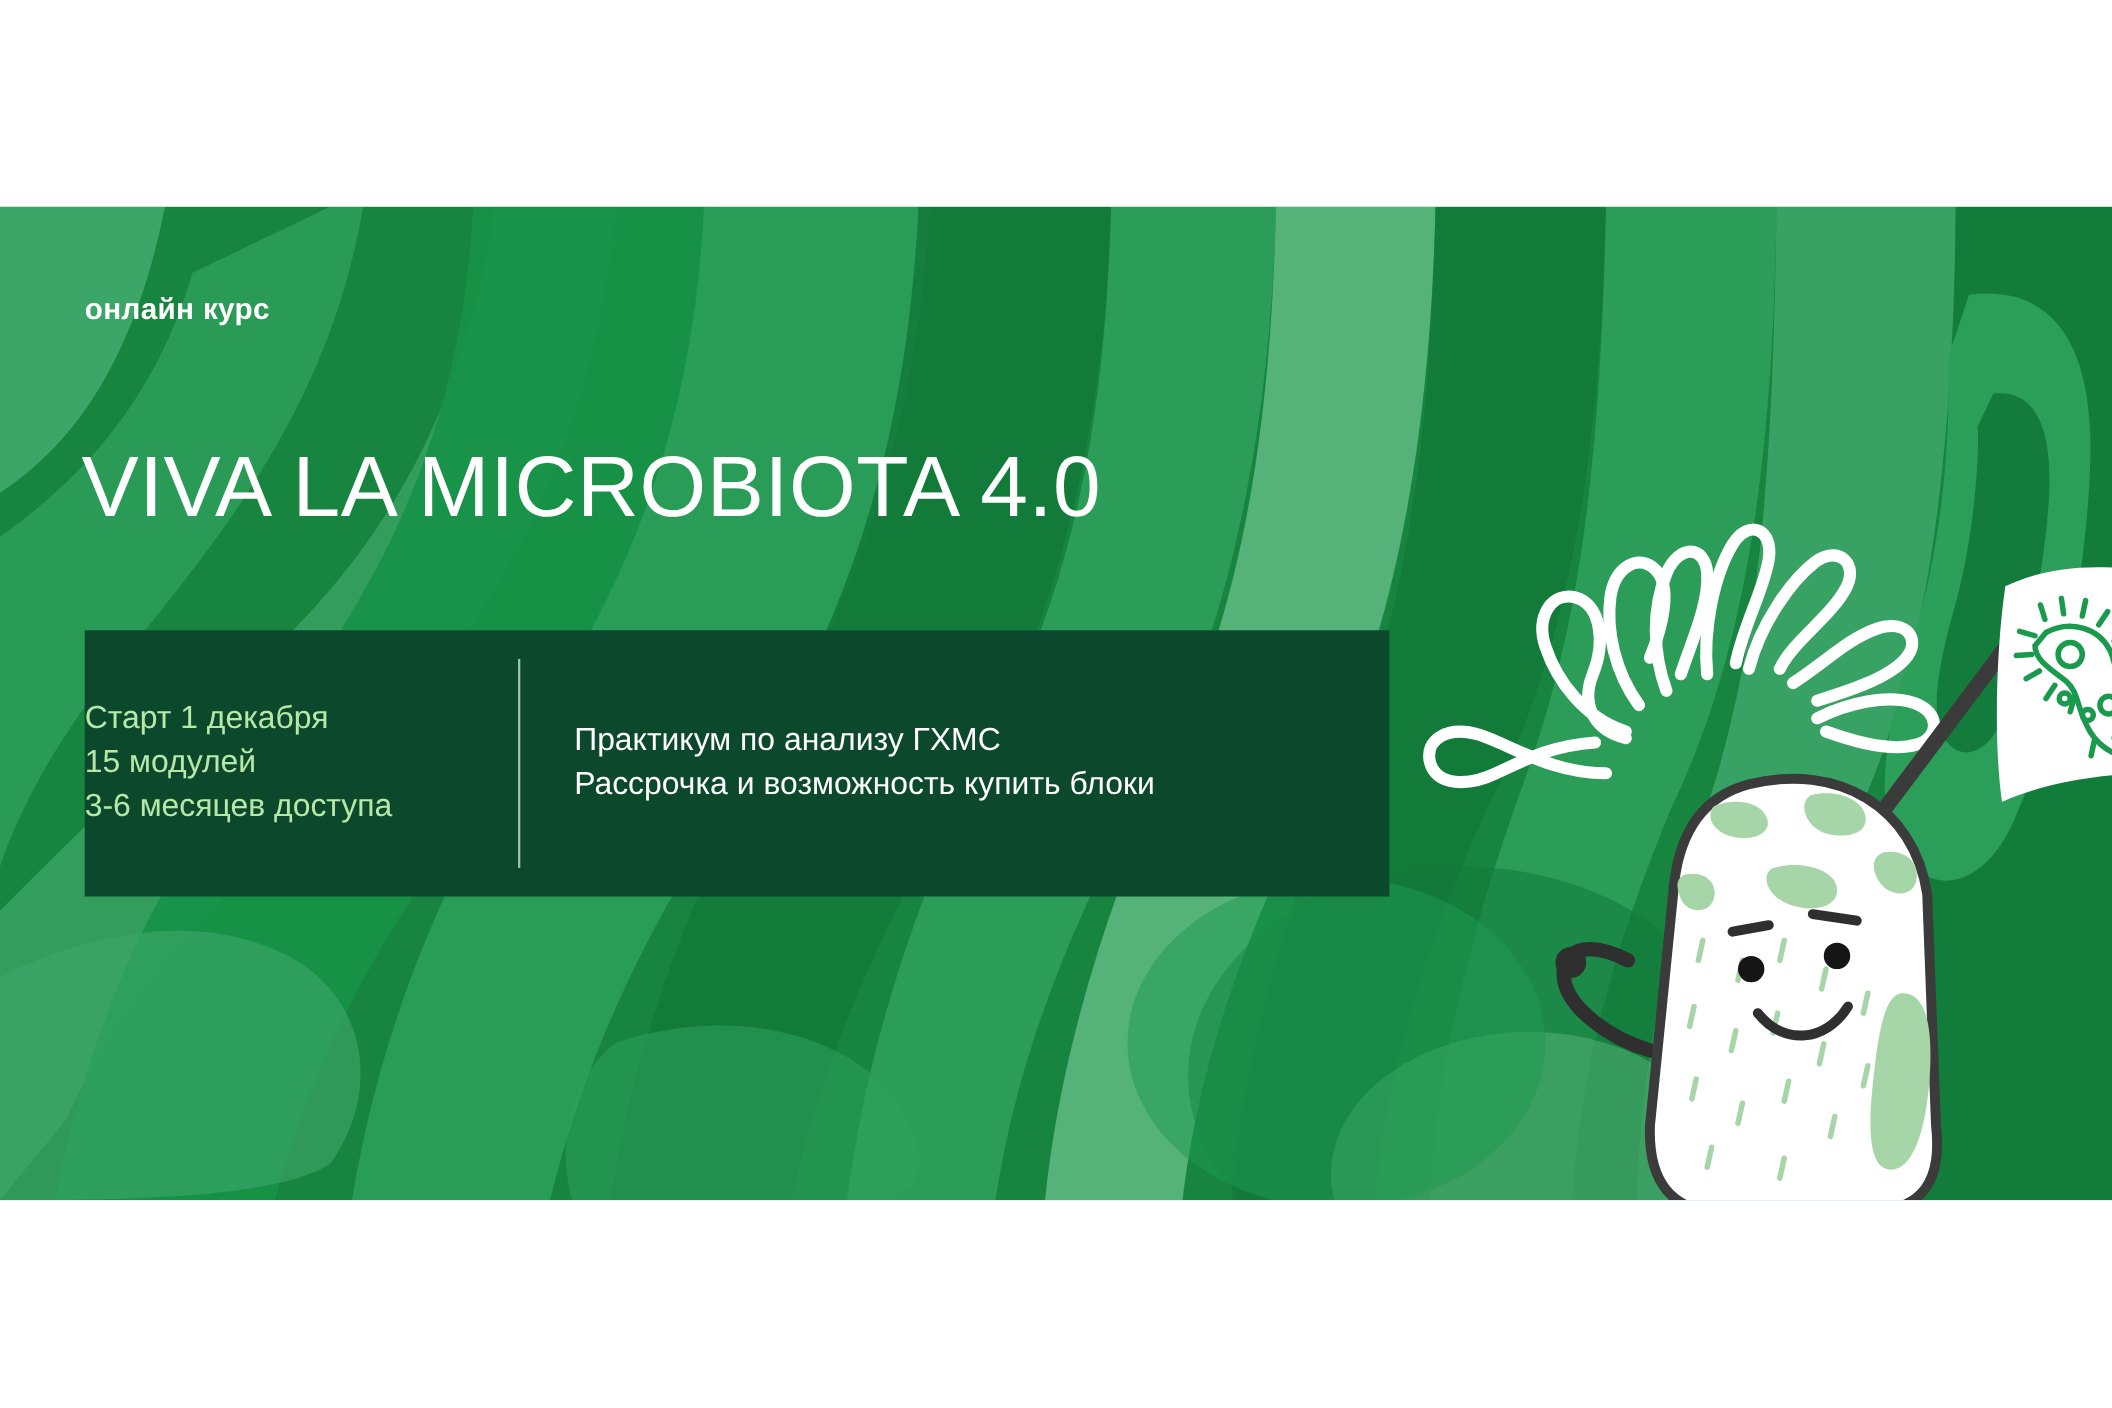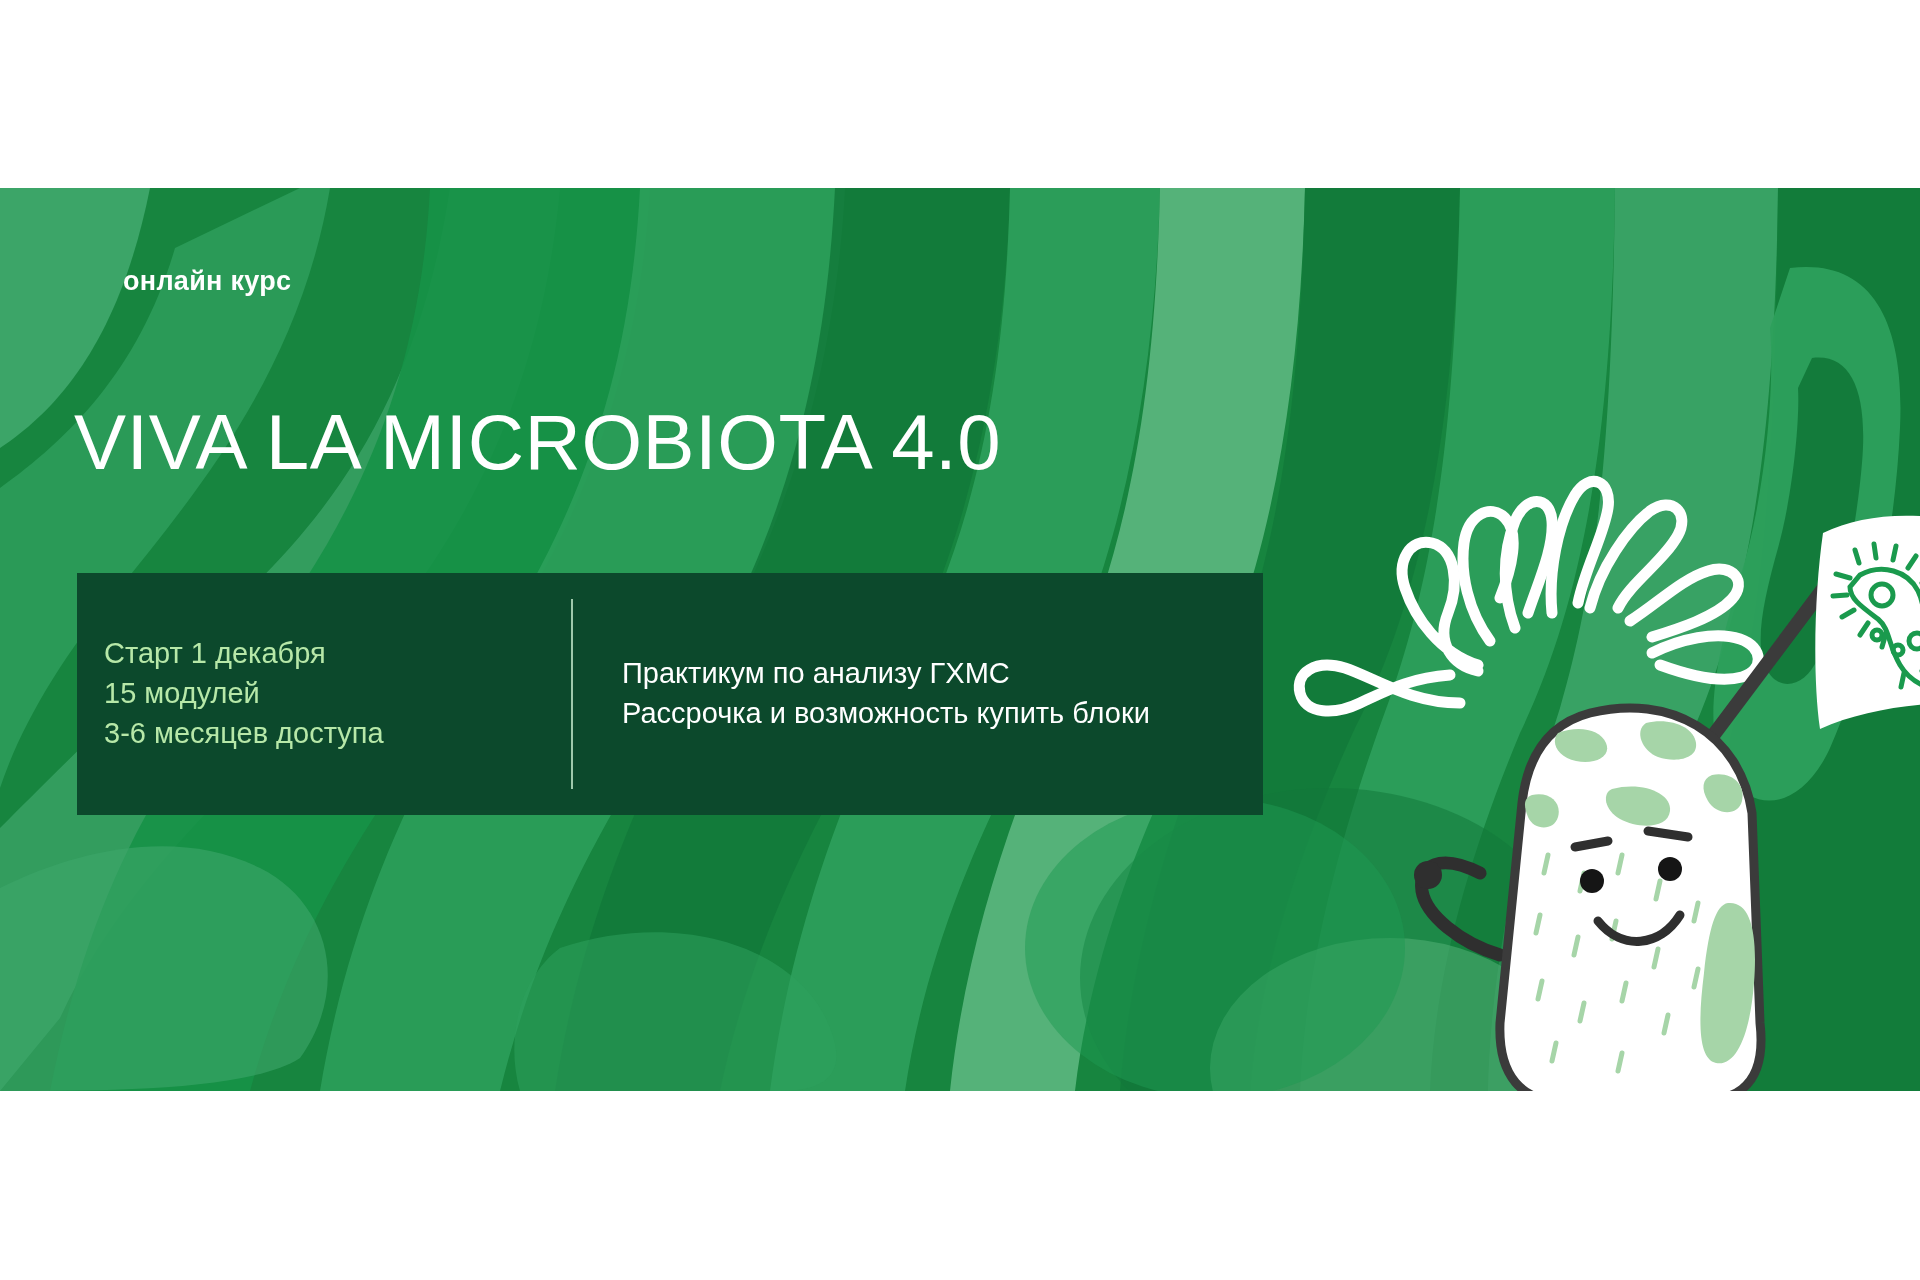--- a/index.html
+++ b/index.html
@@ -48,21 +48,20 @@
 
   #eyebrow {
     position: absolute;
     left: 77px;
     top: 78px;
     color: #ffffff;
     font-size: 27px;
     font-weight: 700;
     letter-spacing: 0.3px;
     white-space: nowrap;
-    margin-left: 46px;
   }
 
   #main-title {
     position: absolute;
     left: 74px;
     top: 202px;
     transform: translateY(-50%);
     color: #ffffff;
     font-size: 78px;
     font-weight: 400;
@@ -77,22 +76,21 @@
     left: 77px;
     top: 385px;
     width: 1186px;
     height: 242px;
     background: #0c492c;
     display: flex;
     align-items: center;
   }
 
   #info-col-left {
-    width: 494px;
-    padding-left: 27px;
+    width: 394px;
     box-sizing: border-box;
   }
 
   #info-divider {
     width: 2px;
     height: 190px;
     background: #9fc9ac;
     flex: 0 0 auto;
   }
 

